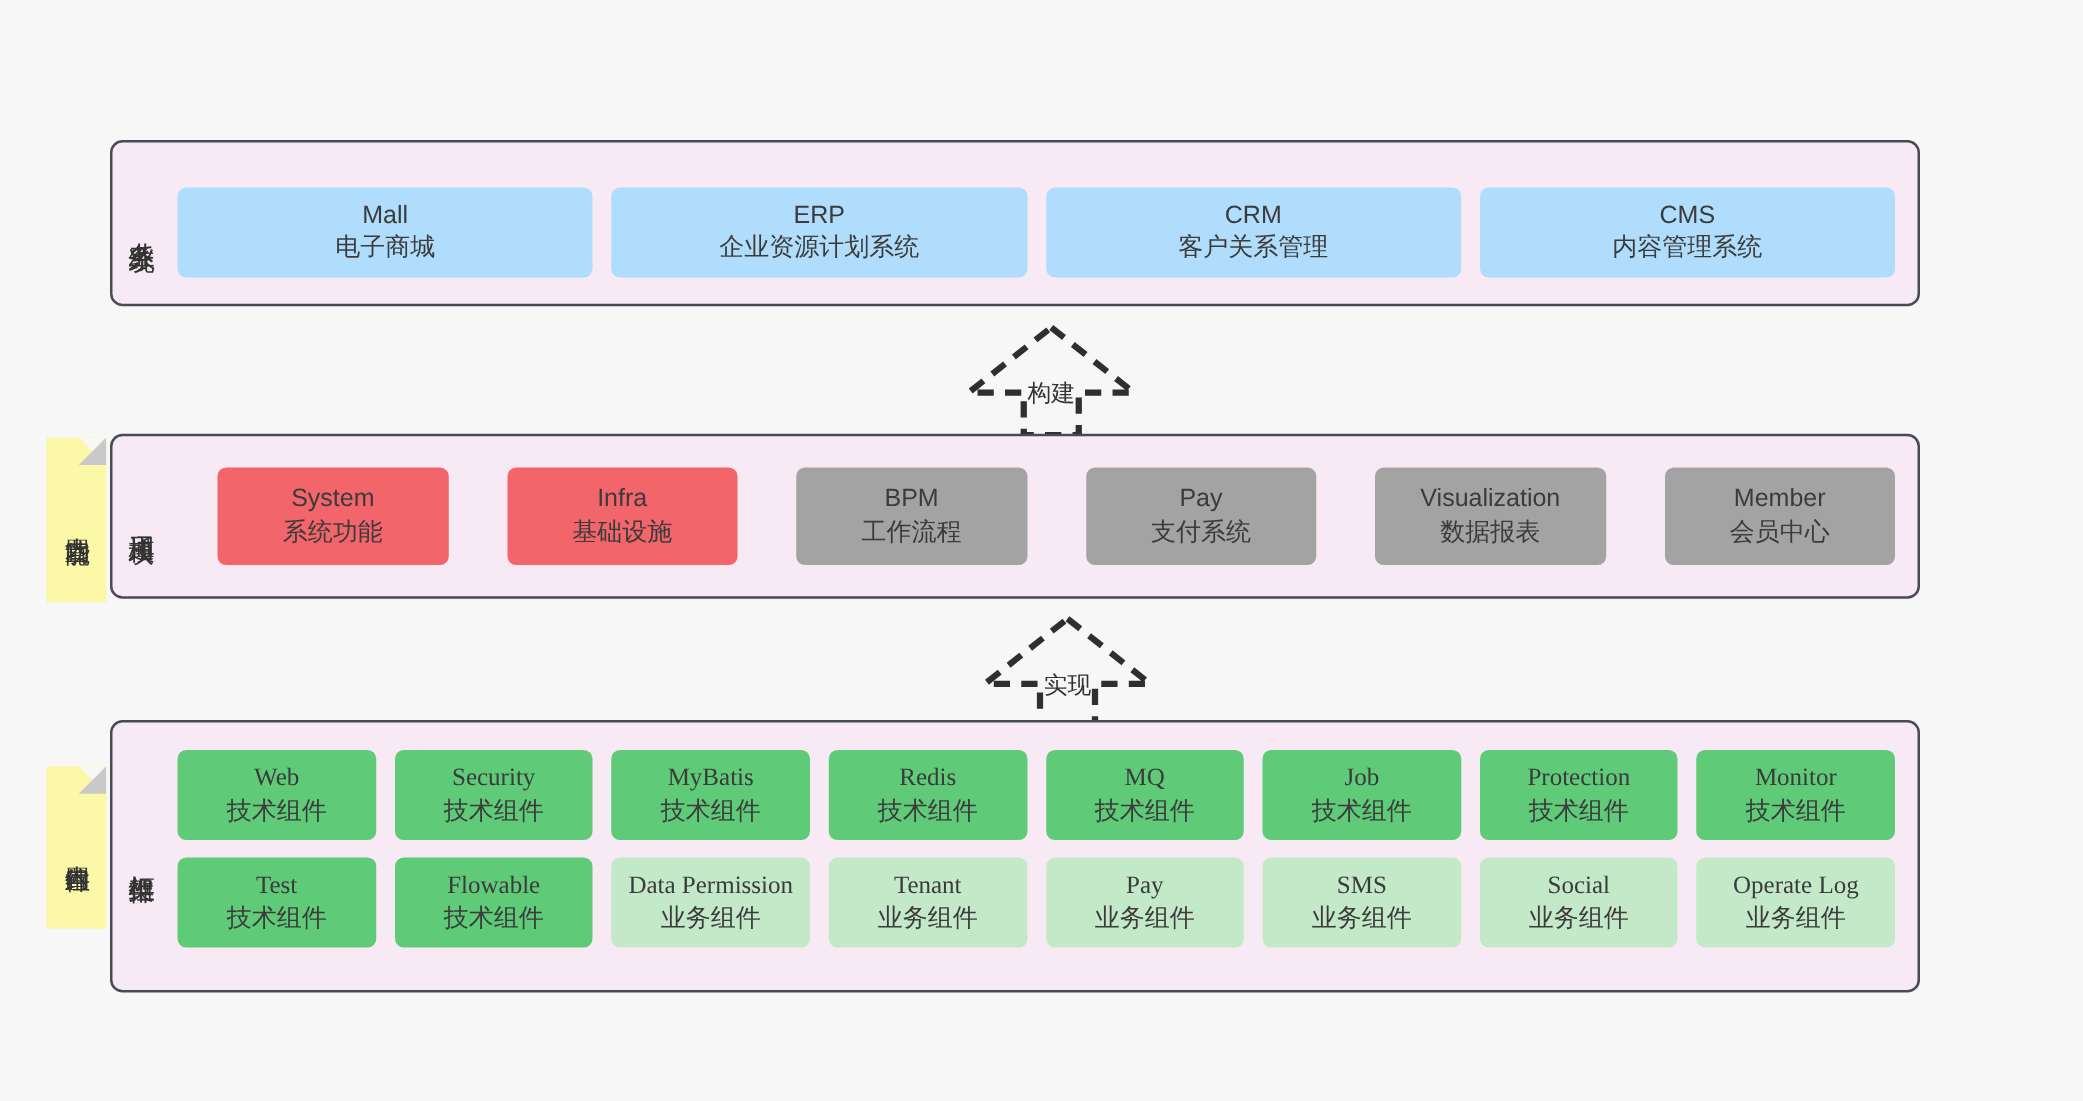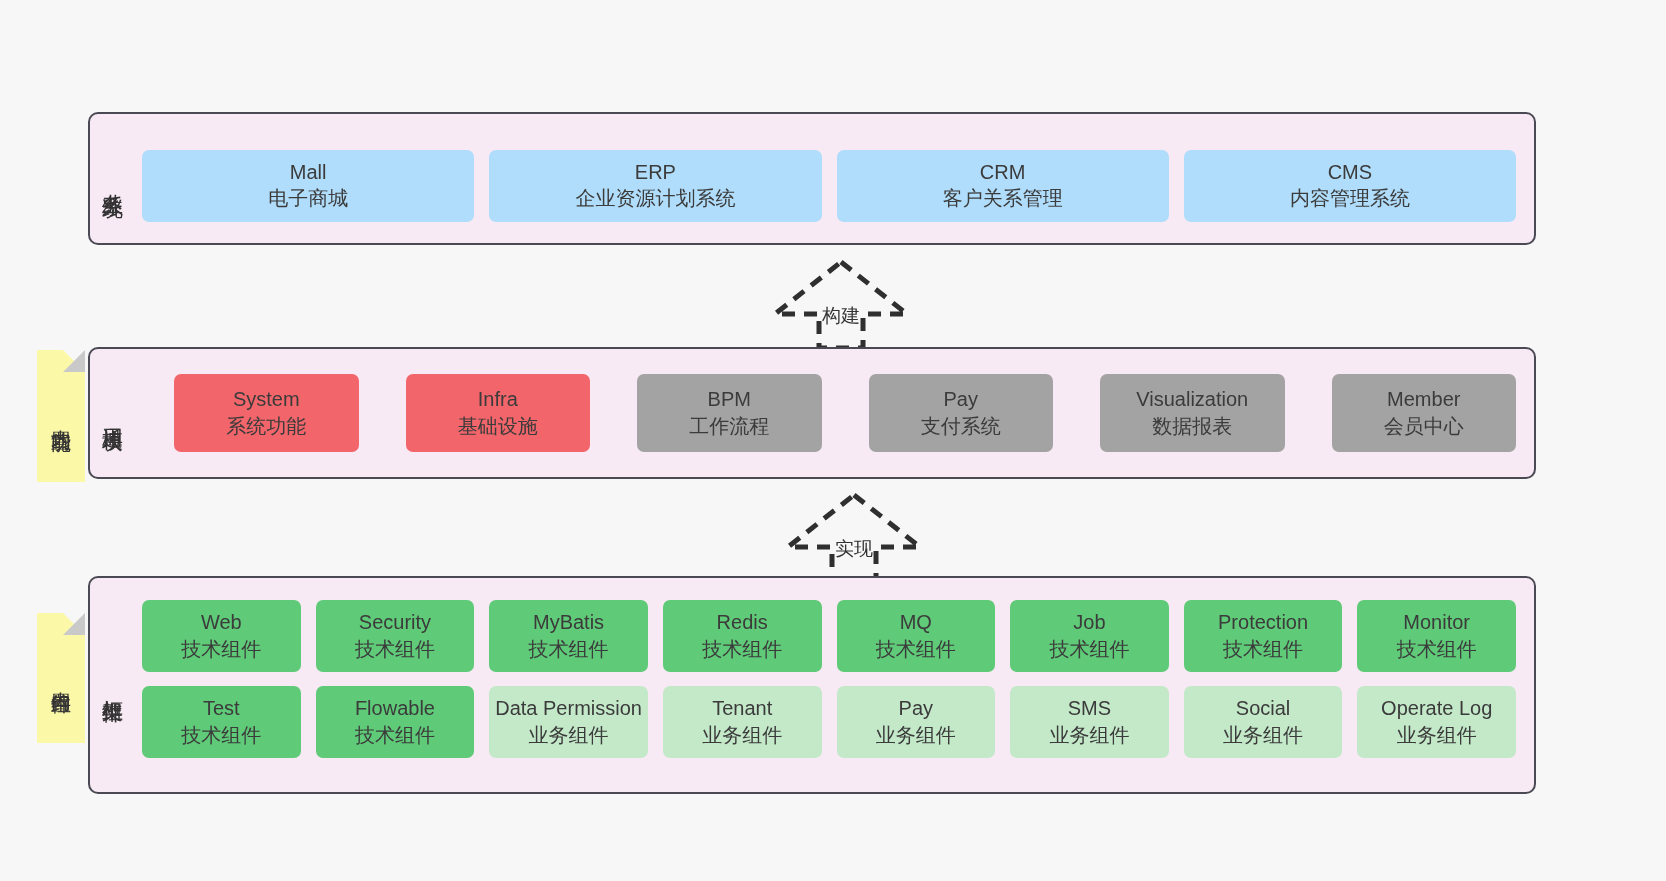--- a/index.html
+++ b/index.html
@@ -97,21 +97,21 @@
   #layer-business { left: 88px;  top: 112px; width: 1448px; height: 133px; }
   #layer-common   { left: 88px;  top: 347px; width: 1448px; height: 132px; }
   #layer-frame    { left: 88px;  top: 576px; width: 1448px; height: 218px; }
 
   #layer-business .layer-body { padding-top: 24px; padding-bottom: 10px; }
   #layer-business .card { height: 72px; }
 
   #layer-common .layer-body { padding-top: 10px; padding-bottom: 10px; }
   #layer-common .card { height: 78px; margin-left: 32px; }
 
-  #layer-frame .layer-body { gap: 14px; padding-top: 13px; padding-bottom: 25px; }
+  #layer-frame .layer-body { gap: 14px; padding-top: 13px; padding-bottom: 25px; font-family: Liberation Serif, serif; }
   #layer-frame .card { height: 72px; }
 
   
   .note {
     position: absolute;
     width: 48px;
     background: #fbf8a8;
     box-sizing: border-box;
     display: flex;
     align-items: center;

